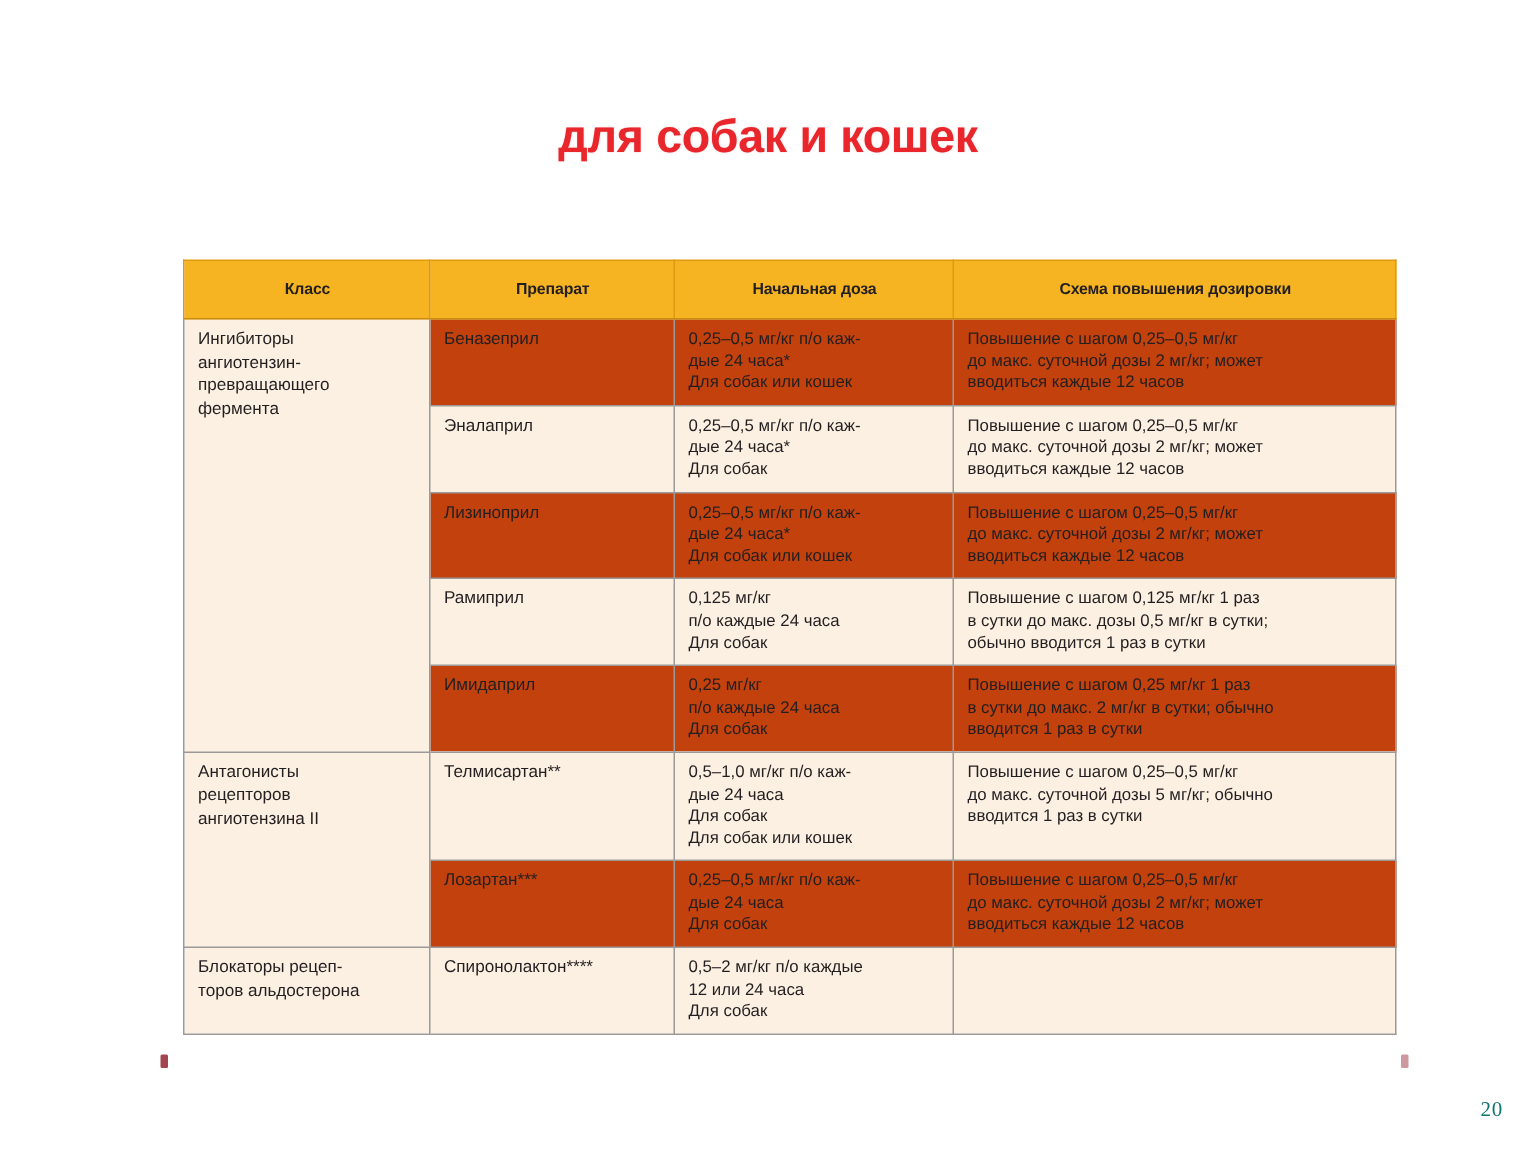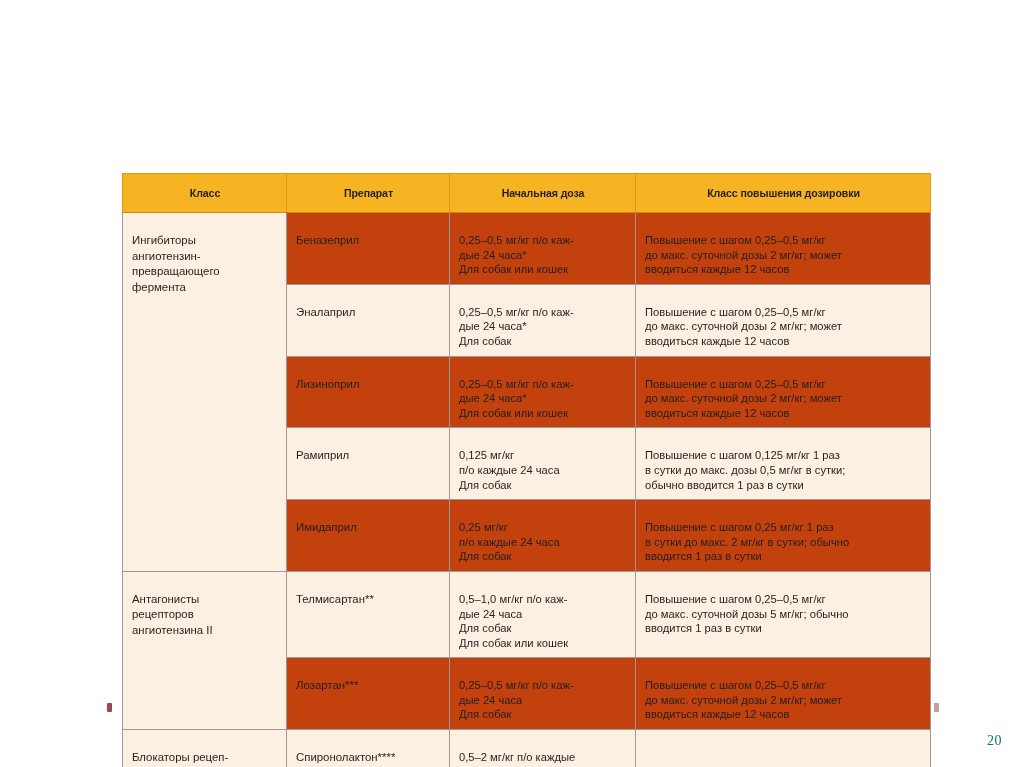--- a/index.html
+++ b/index.html
@@ -73,21 +73,21 @@
     vertical-align: middle;
     white-space: nowrap;
     letter-spacing: -0.1px;
   }
   thead th.th-class   { border-left: 1px solid #e09a10; }
   thead th.th-regimen { border-right: 1px solid #e09a10; }
 
   
   tbody td {
     vertical-align: top;
-    padding: 20px 9px 7px 9px;
+    padding: 6px 9px 7px 9px;
     border-right: 1px solid #9c9a98;
     border-bottom: 1px solid #9c9a98;
     background: #ffffff;
     box-sizing: border-box;
   }
   tbody td.first-col {
     border-left: 1px solid #9c9a98;
   }
   tbody tr.stripe td {
     background: #fbf0e2;
@@ -139,36 +139,37 @@
     font-size: 14px;
     color: #0f766e;
     font-family: "Liberation Serif", "DejaVu Serif", serif;
     letter-spacing: 0.5px;
   }
 </style>
 </head>
 <body>
 
 <div id="slide-title">
+  <span class="title-line">для собак и кошек</span>
 </div>
 
 <div id="table-figure">
   <table class="dose-table">
     <colgroup>
       <col class="c-class">
         <col class="c-drug">
         <col class="c-dose">
         <col class="c-regimen">
     </colgroup>
     <thead>
       <tr>
         <th class="th-class">Класс</th>
         <th class="th-drug">Препарат</th>
         <th class="th-dose">Начальная доза</th>
-        <th class="th-regimen">Класс повышения дозировки</th>
+        <th class="th-regimen">Схема повышения дозировки</th>
       </tr>
     </thead>
     <tbody id="table-body">
         <tr>
           <td class="first-col class-cell cream" rowspan="5">
             <span class="ln">Ингибиторы</span>
             <span class="ln">ангиотензин-</span>
             <span class="ln">превращающего</span>
             <span class="ln">фермента</span>
           </td>

